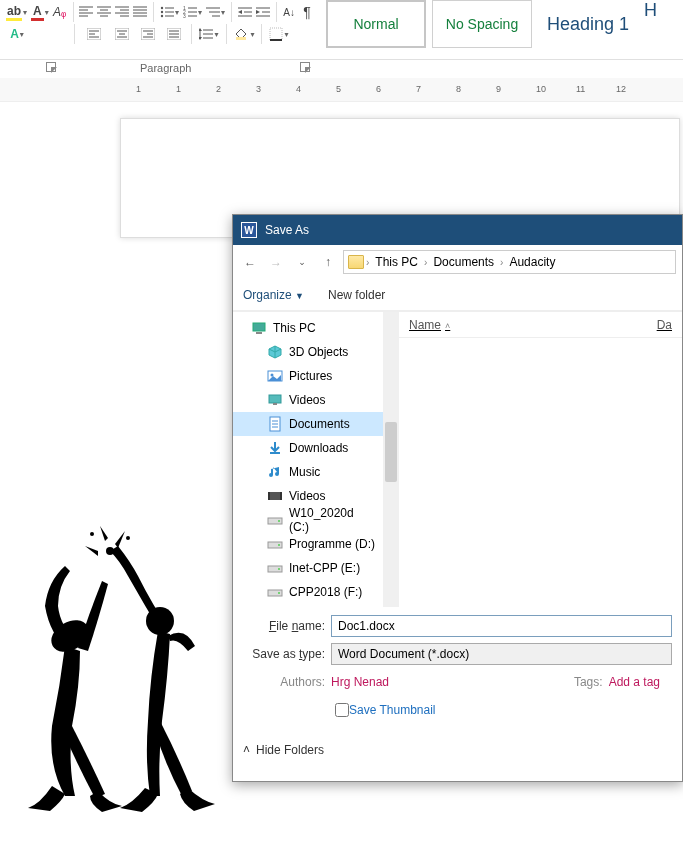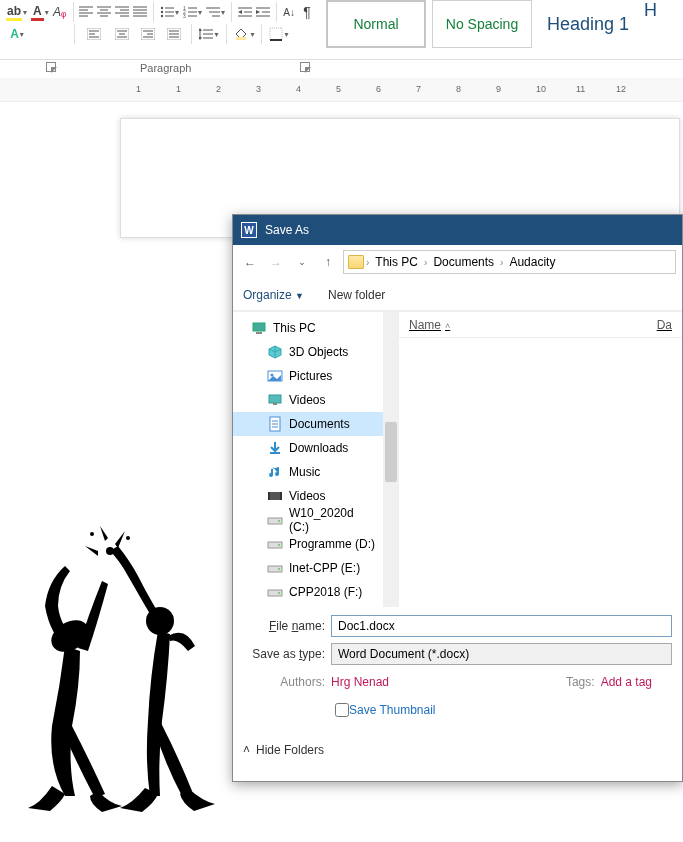--- a/index.html
+++ b/index.html
@@ -59,21 +59,21 @@
   .fl-header { height: 26px; display: flex; align-items: center; border-bottom: 1px solid #eee; color: #555; }
   .fl-header .col { padding: 0 10px; }
   .fl-header .name { flex: 1; }
   .fl-header .sort { font-size: 9px; color: #888; margin-left: 4px; }
 
   .bottom { padding: 8px 10px; font-size: 12px; }
   .field-row { display: flex; align-items: center; margin-bottom: 6px; }
   .field-label { width: 88px; text-align: right; padding-right: 6px; color: #333; }
   .field-input { flex: 1; height: 22px; border: 1px solid #7a9ebd; padding: 0 6px; font-size: 12px; background: #fff; }
   .field-select { flex: 1; height: 22px; border: 1px solid #aaa; padding: 0 6px; font-size: 12px; background: #f0f0f0; display: flex; align-items: center; justify-content: space-between; }
-  .meta-row { display: flex; align-items: center; margin: 10px 12px 0 0; font-size: 12px; }
+  .meta-row { display: flex; align-items: center; margin: 10px 4px 0 0; font-size: 12px; }
   .meta-label { width: 88px; text-align: right; padding-right: 6px; color: #888; }
   .meta-val { color: #be185d; cursor: pointer; }
   .meta-tags { margin-left: auto; padding-right: 8px; display: flex; gap: 6px; }
   .thumb-row { margin: 14px 0 0 92px; display: flex; align-items: center; }
   .thumb-row input { width: 14px; height: 14px; }
   .thumb-row label { color: #1e6fbf; }
   .hide-folders { margin-top: 26px; display: flex; align-items: center; gap: 6px; color: #333; cursor: pointer; }
 
   
   .figures { position: absolute; left: 10px; top: 526px; width: 235px; height: 300px; }

